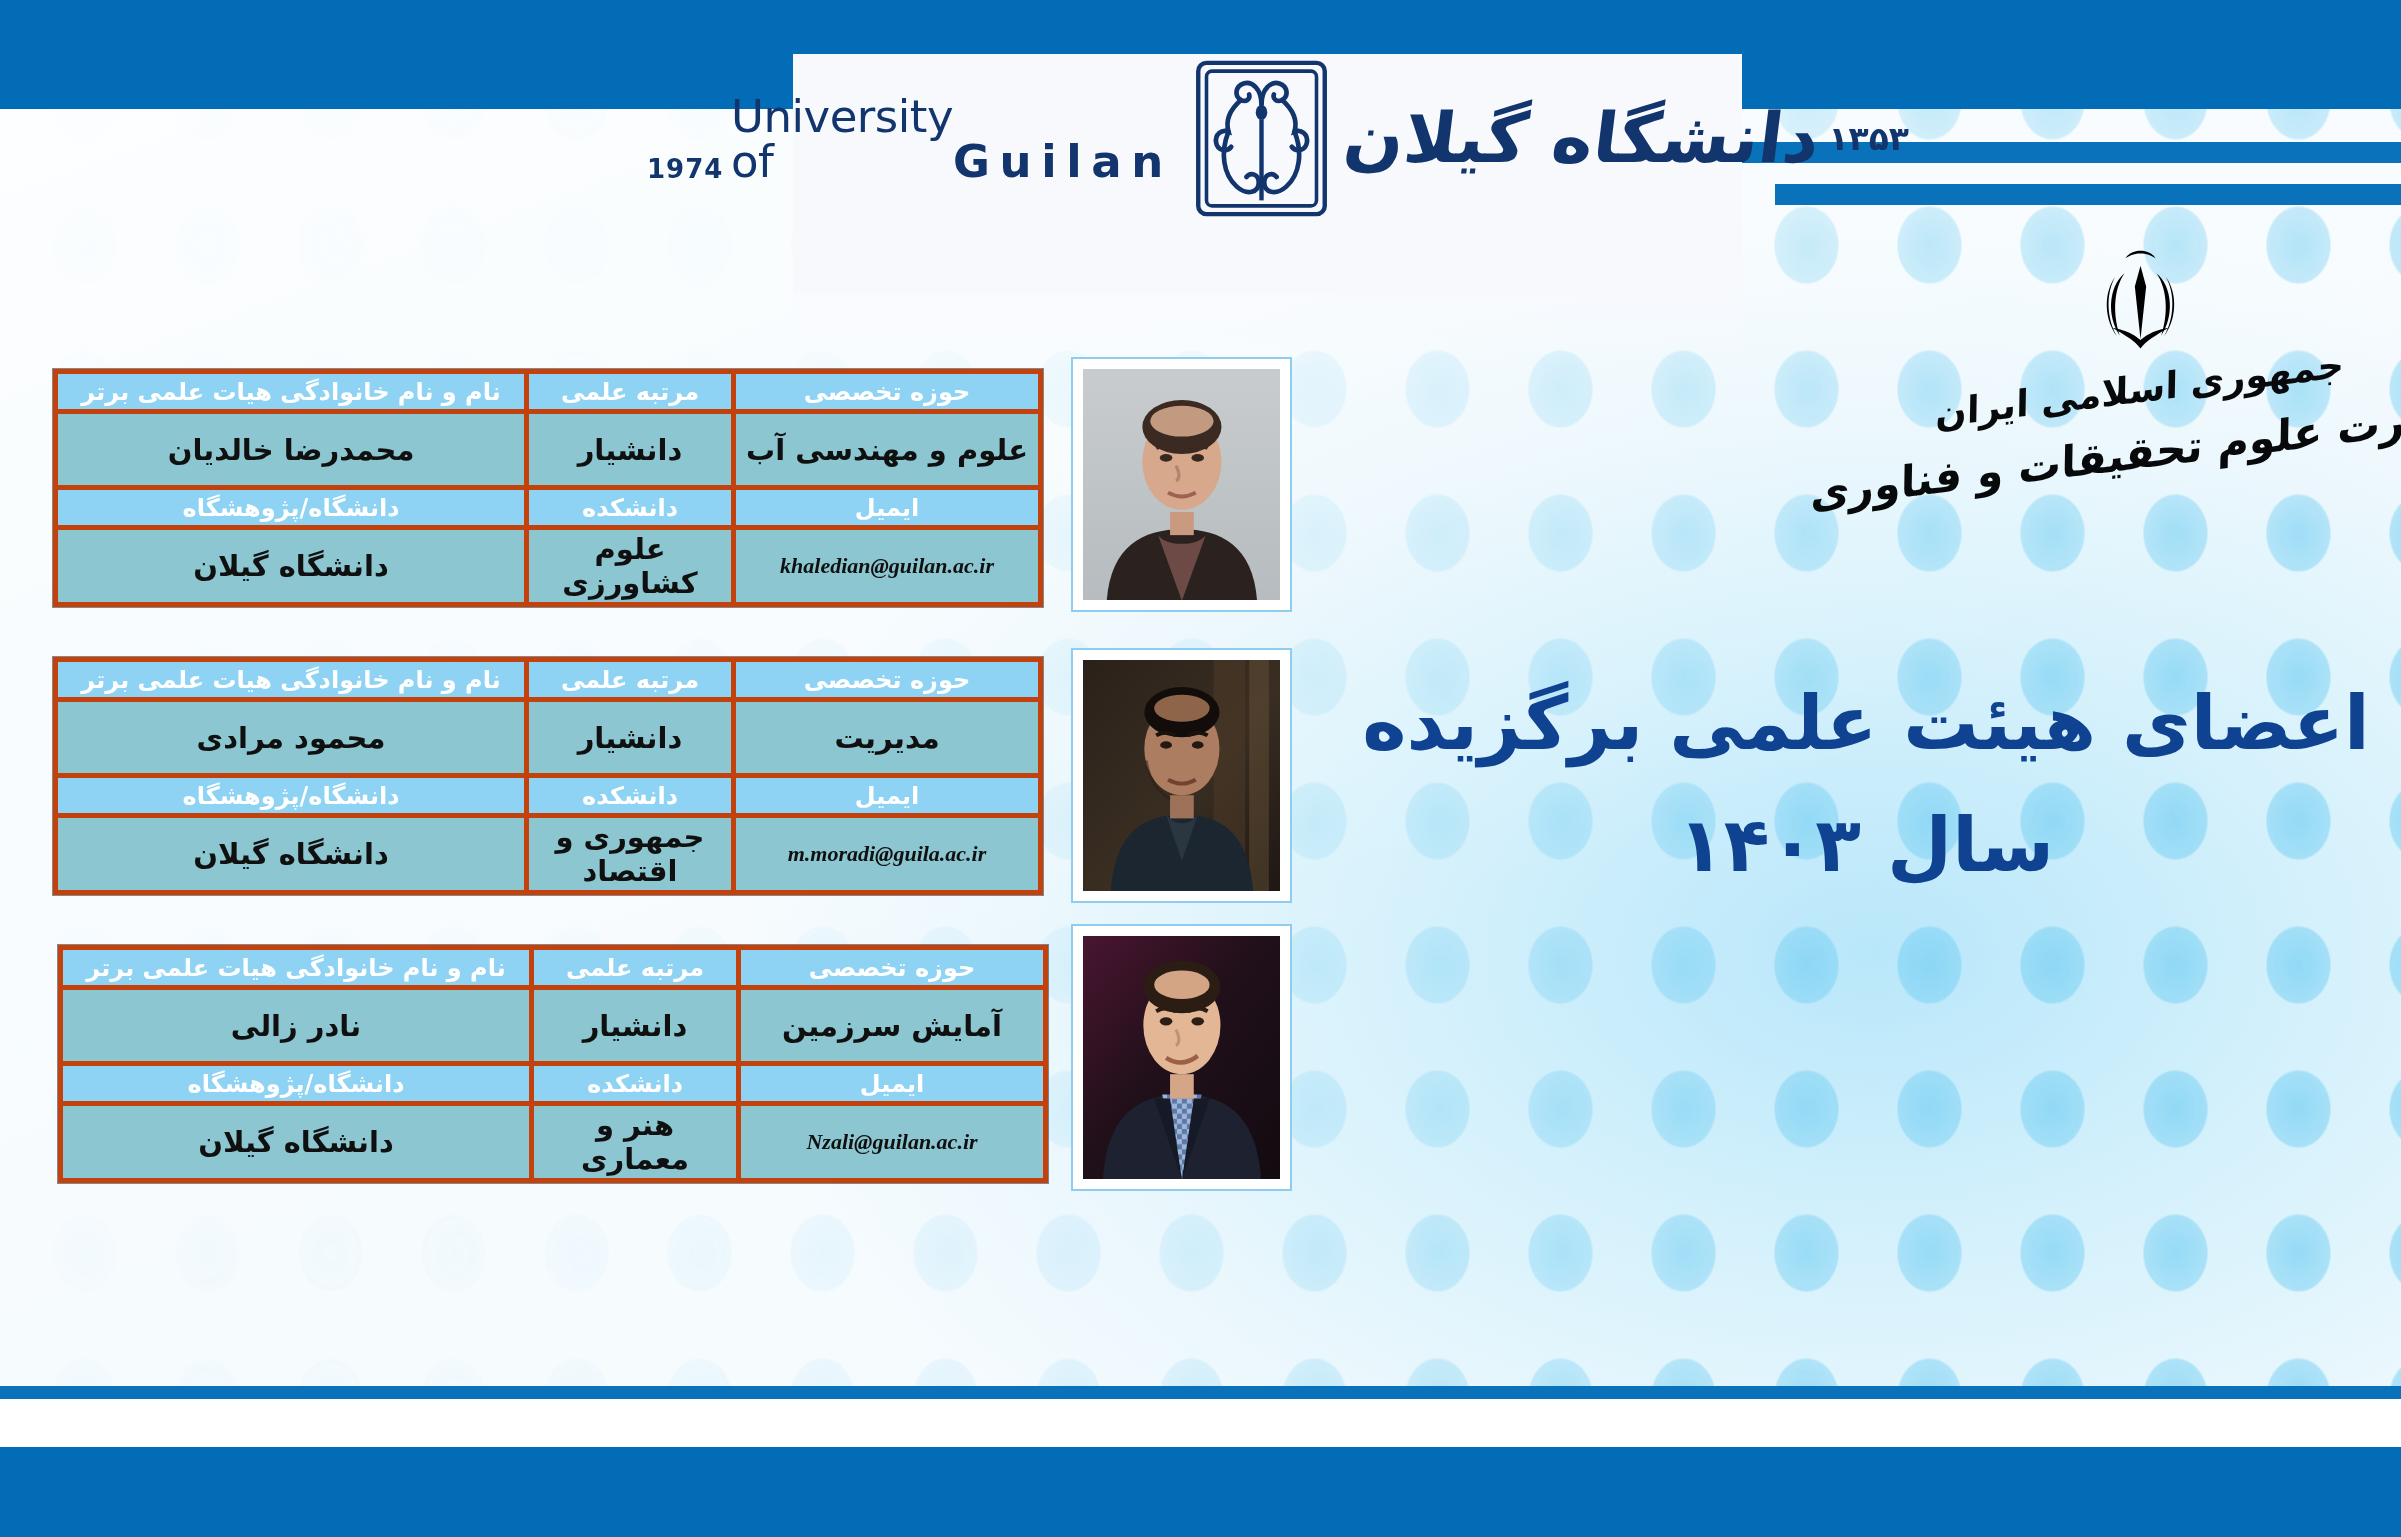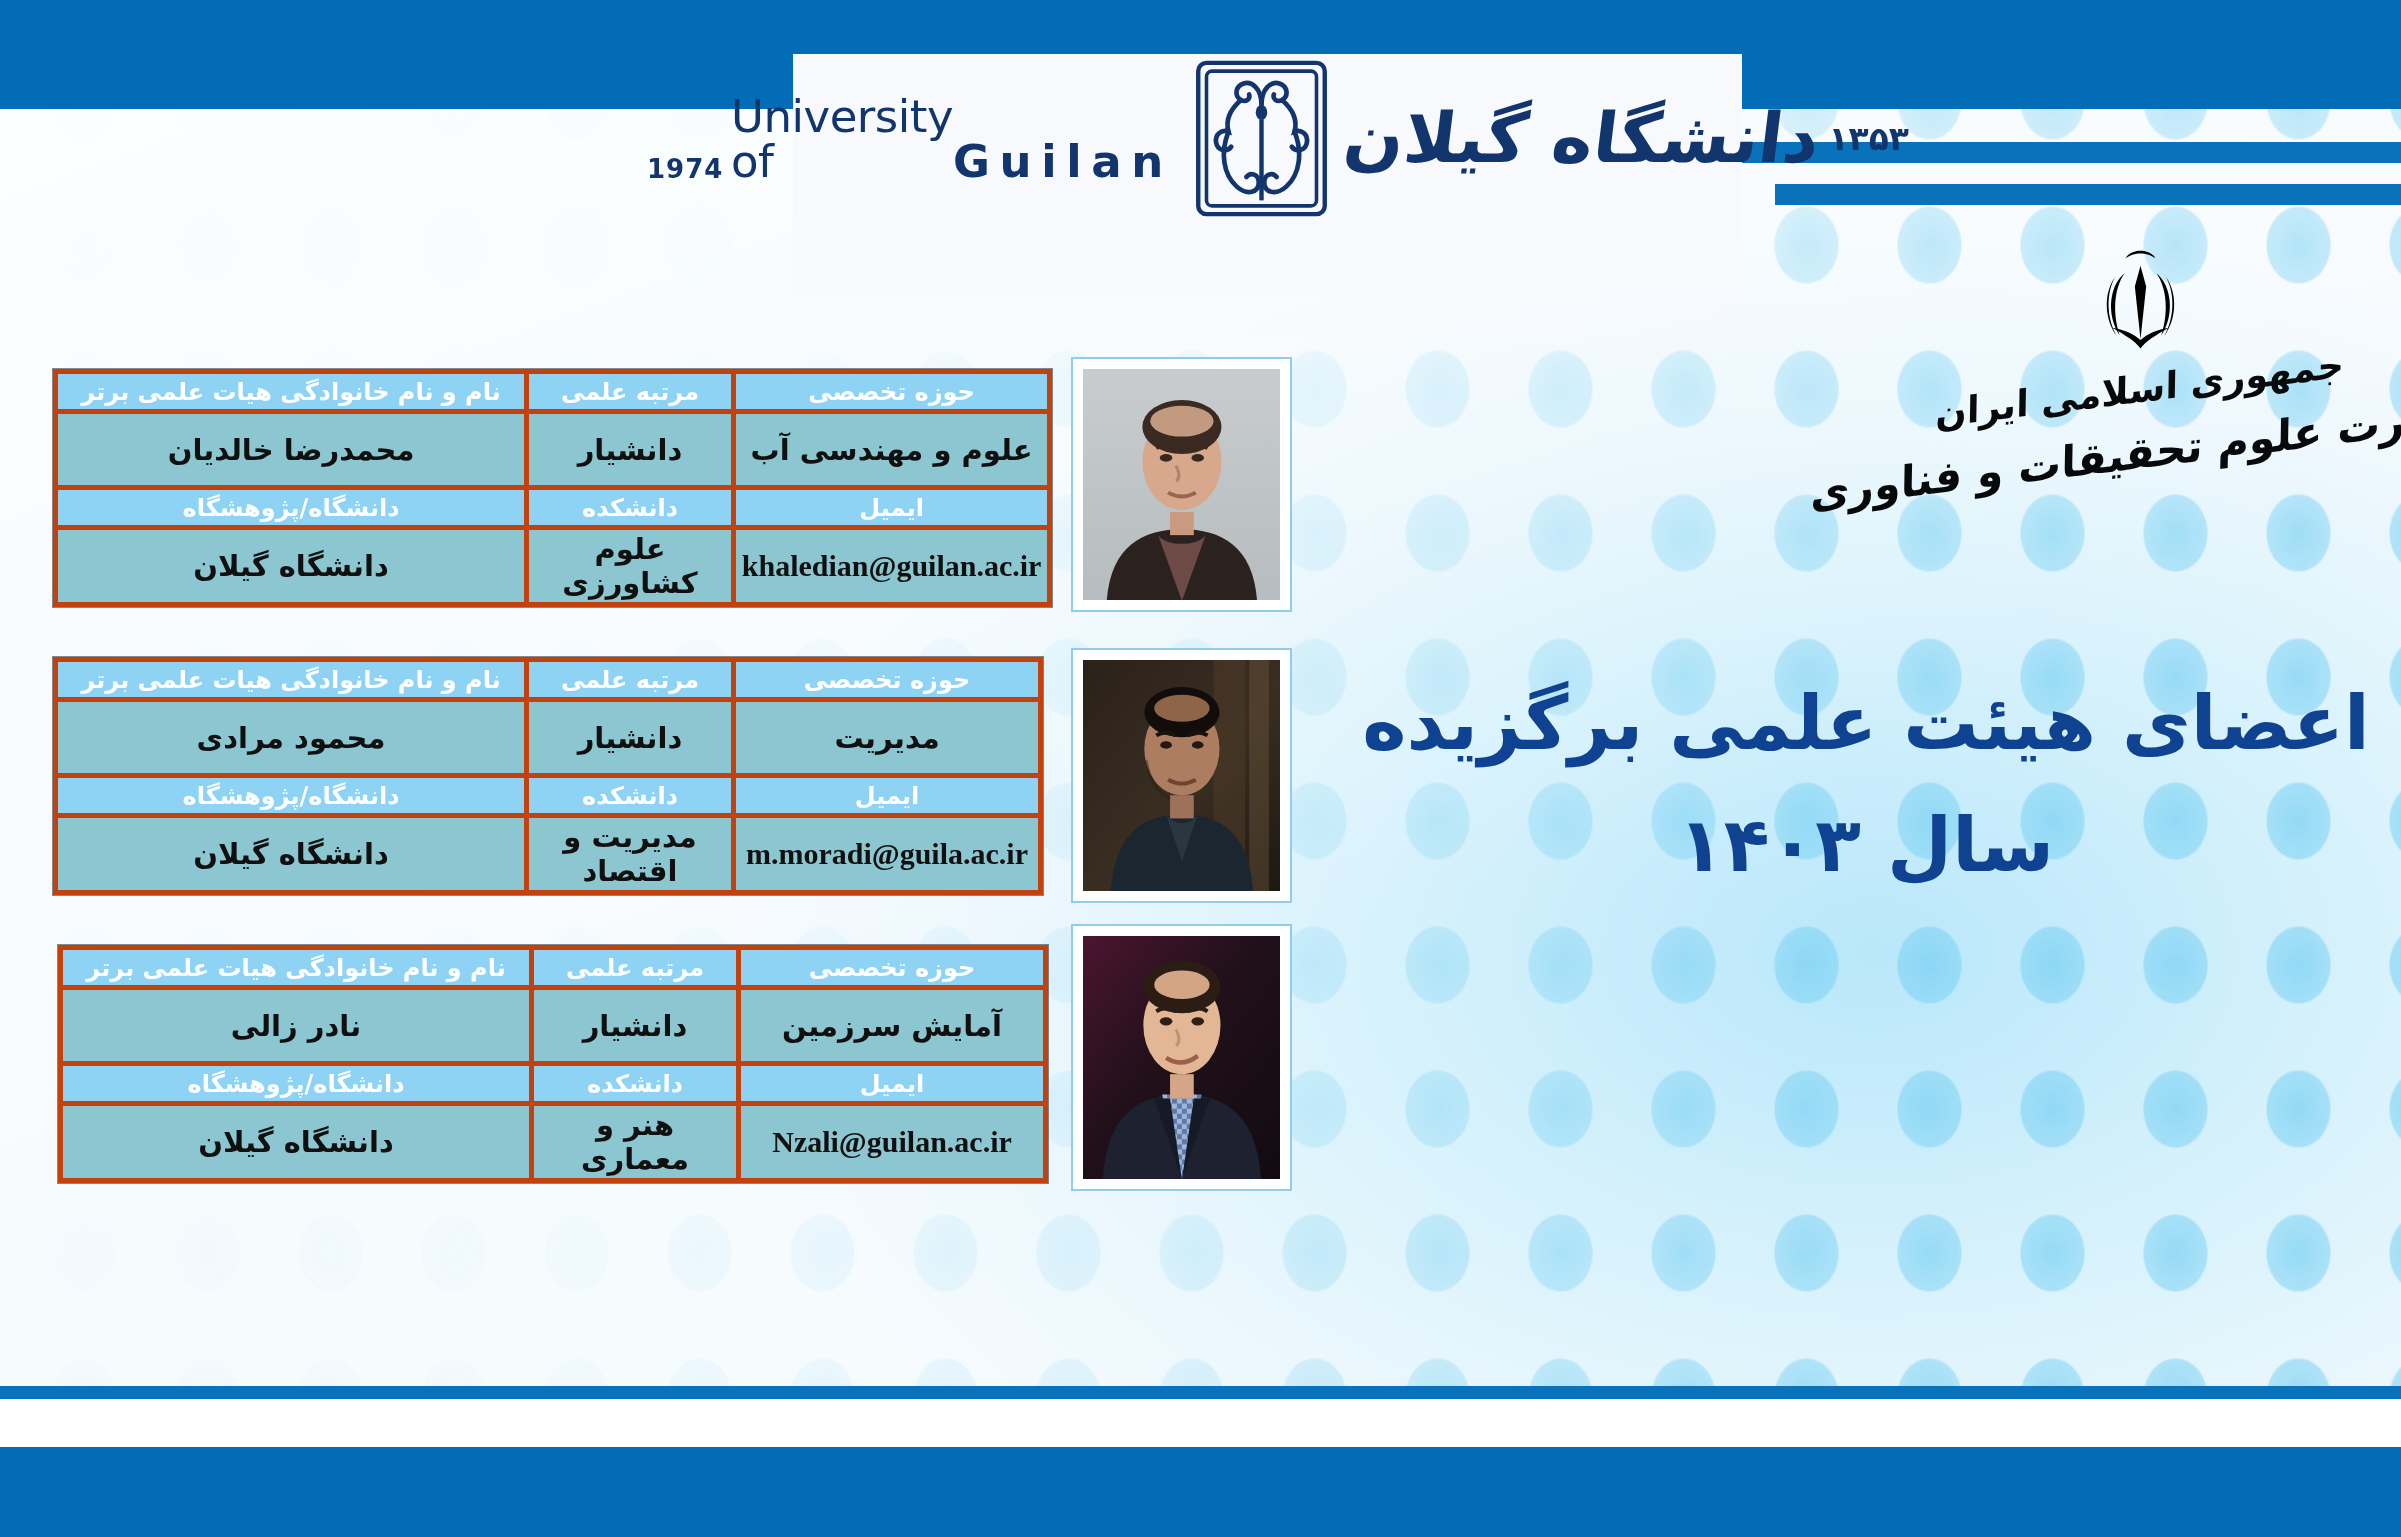--- a/index.html
+++ b/index.html
@@ -197,22 +197,23 @@
   }
   .val {
     background: #8cc7d1;
     color: #101010;
     font-size: 29px;
     font-weight: 700;
     height: 76px;
   }
   .val.email {
     font-family: "Liberation Serif", serif;
-    font-size: 30px;
+    font-size: 22px;
     direction: ltr;
+    font-style: italic;
   }
   .col-a { width: 307px; }
   .col-b { width: 207px; }
   .col-c { width: 471px; }
 
   .photo-frame {
     margin-right: 0;
     margin-left: 0;
     position: absolute;
     left: 1071px;
@@ -365,21 +366,21 @@
         <td class="val col-b">دانشیار</td>
         <td class="val col-c">محمود مرادی</td>
       </tr>
       <tr>
         <td class="hdr col-a">ایمیل</td>
         <td class="hdr col-b">دانشکده</td>
         <td class="hdr col-c">دانشگاه/پژوهشگاه</td>
       </tr>
       <tr>
         <td class="val email col-a">m.moradi@guila.ac.ir</td>
-        <td class="val col-b">مدیریت و اقتصاد</td>
+        <td class="val col-b">جمهوری و اقتصاد</td>
         <td class="val col-c">دانشگاه گیلان</td>
       </tr>
     </tbody>
       </table>
   </div>
 
   <div class="photo-frame pf2">
     <div class="photo-inner">
       <span class="pt">
         <svg viewBox="0 0 100 120" preserveAspectRatio="none" xmlns="http://www.w3.org/2000/svg">

